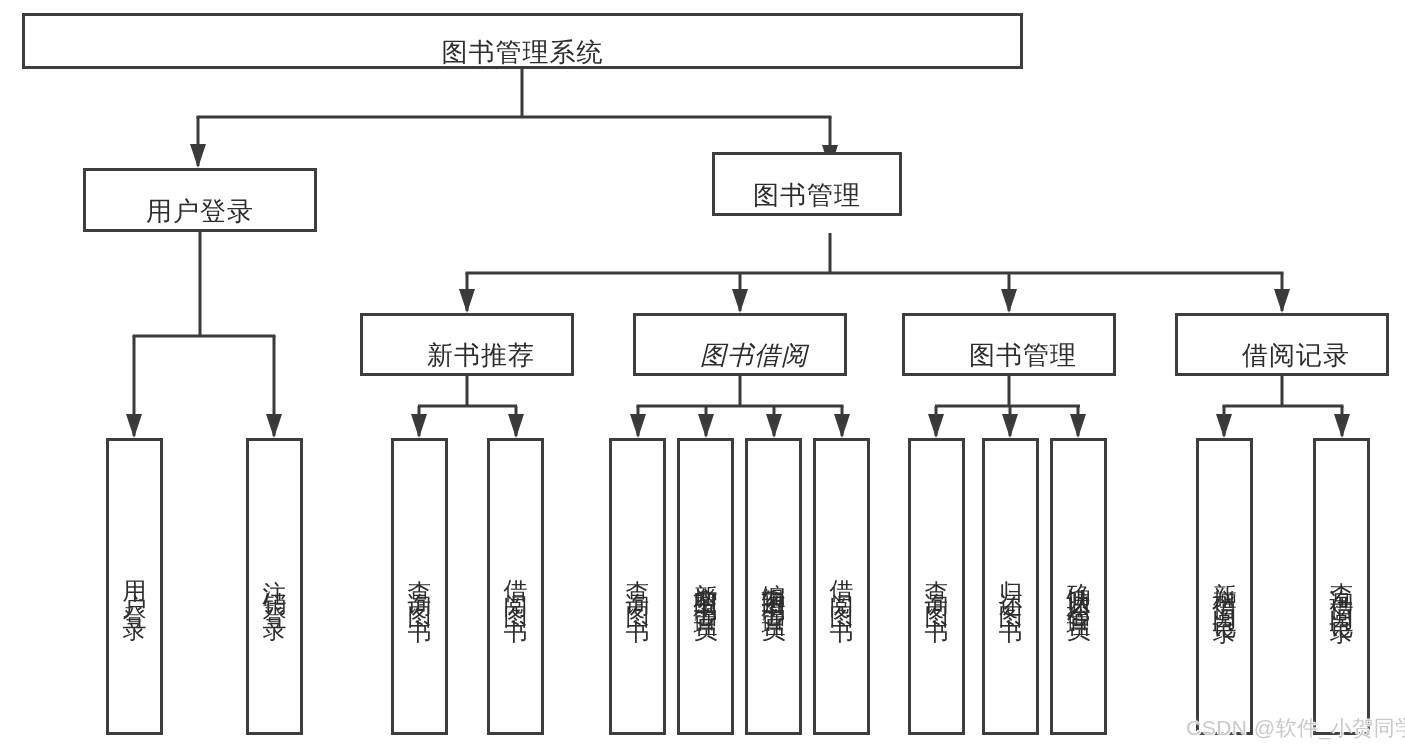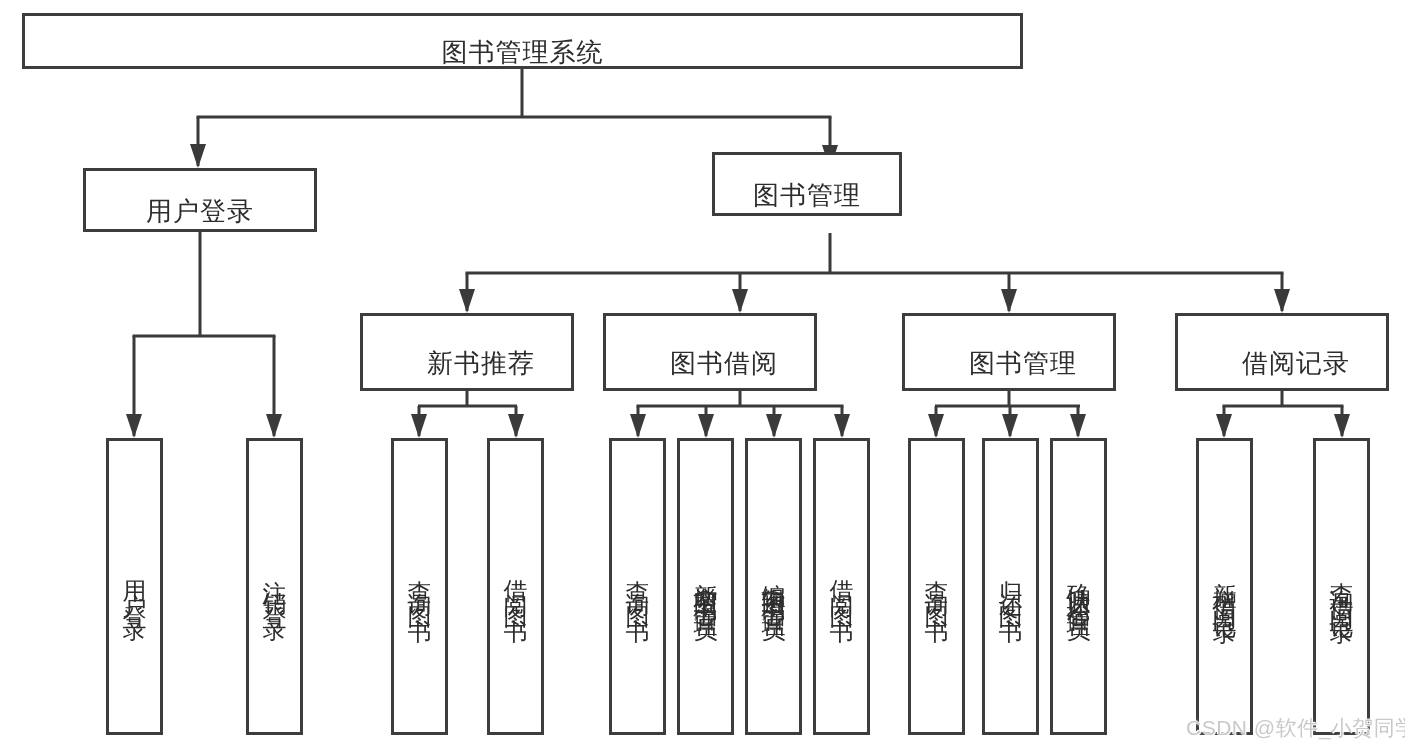--- a/index.html
+++ b/index.html
@@ -11,21 +11,21 @@
   .node{
     position:absolute;box-sizing:border-box;background:#ffffff;
     border:3px solid #3d3d3d;z-index:2;
     display:flex;align-items:center;justify-content:center;
     color:#2d2d2d;
   }
   .node span{white-space:nowrap;}
   .root-box span,.l2 span,.l3 span{font-size:26px;letter-spacing:1px;margin-top:22px;}
   .root-box{left:22px;top:13px;width:1001px;height:56px;}
   .l2{height:64px;top:168px;}
-  .l3{height:78px;top:313px;width:214px;padding-left:28px;}
+  .l3{height:63px;top:313px;width:214px;padding-left:28px;}
   .leaf{top:438px;height:297px;width:57px;}
   .leaf span{
     writing-mode:vertical-rl;text-orientation:mixed;
     font-size:24px;line-height:1;
   }
   .sp-s{letter-spacing:13px;}
   .sp-m{letter-spacing:8px;}
   .sp-l{letter-spacing:5px;}
   .watermark{
     position:absolute;left:1186px;top:714px;z-index:5;
@@ -89,21 +89,21 @@
   <div class="node l2" style="left:83px;width:234px;">
     <span>用户登录</span>
   </div>
   <div class="node l2" style="left:712px;width:190px;top:152px;">
     <span>图书管理</span>
   </div>
 
   <div class="node l3" style="left:360px;">
     <span>新书推荐</span>
   </div>
-  <div class="node l3" style="left:603px;">
+  <div class="node l3" style="left:633px;font-style:italic;">
     <span>图书借阅</span>
   </div>
   <div class="node l3" style="left:902px;">
     <span>图书管理</span>
   </div>
   <div class="node l3" style="left:1175px;">
     <span>借阅记录</span>
   </div>
 
   <div class="node leaf" style="left:106px;">

